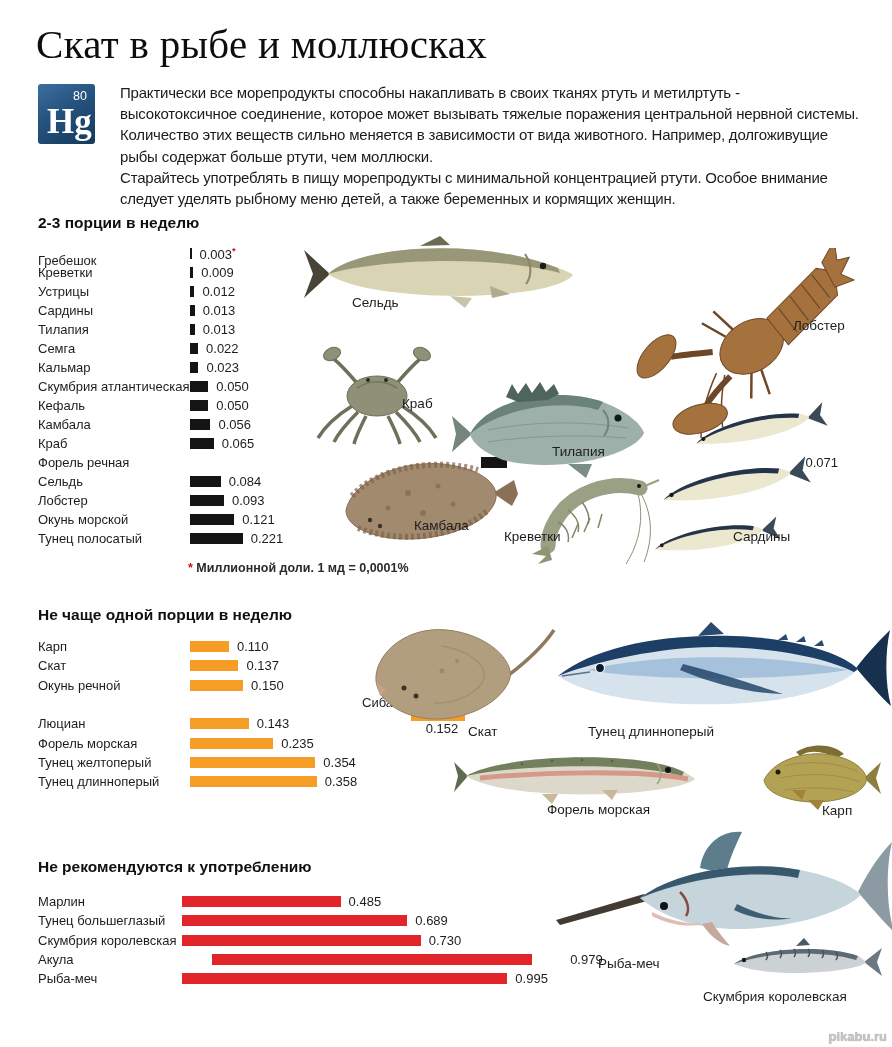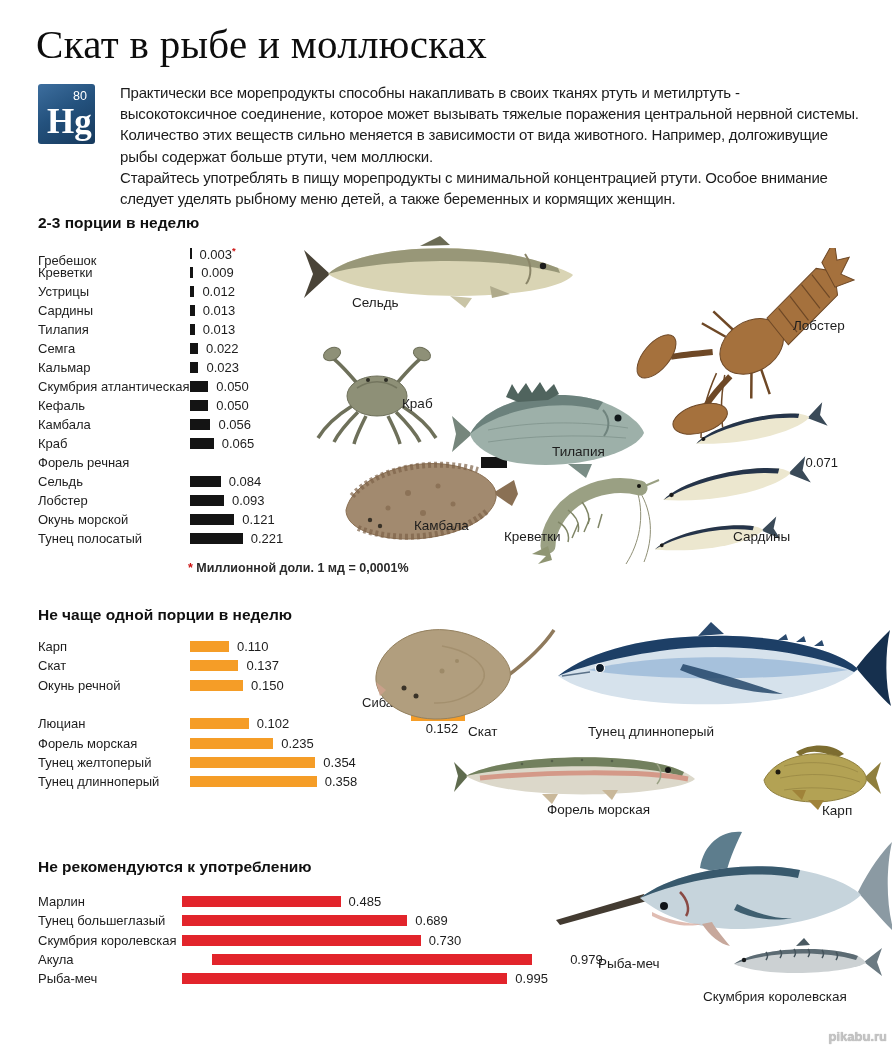--- a/index.html
+++ b/index.html
@@ -150,21 +150,21 @@
         <span class="row-value">0.150</span>
       </div>
       <div class="row" style="height: 19.3px; flex-direction: column;">
         <span class="row-label" style="width: 152px;">Сибас</span>
         <span class="row-bar" style="width: 53.808px; background: rgb(245, 157, 39);"></span>
         <span class="row-value">0.152</span>
       </div>
       <div class="row" style="height: 19.3px;">
         <span class="row-label" style="width: 152px;">Люциан</span>
         <span class="row-bar" style="width: 58.764px; background: rgb(245, 157, 39);"></span>
-        <span class="row-value">0.102</span>
+        <span class="row-value">0.143</span>
       </div>
       <div class="row" style="height: 19.3px;">
         <span class="row-label" style="width: 152px;">Форель морская</span>
         <span class="row-bar" style="width: 83.19px; background: rgb(245, 157, 39);"></span>
         <span class="row-value">0.235</span>
       </div>
       <div class="row" style="height: 19.3px;">
         <span class="row-label" style="width: 152px;">Тунец желтоперый</span>
         <span class="row-bar" style="width: 125.316px; background: rgb(245, 157, 39);"></span>
         <span class="row-value">0.354</span>

